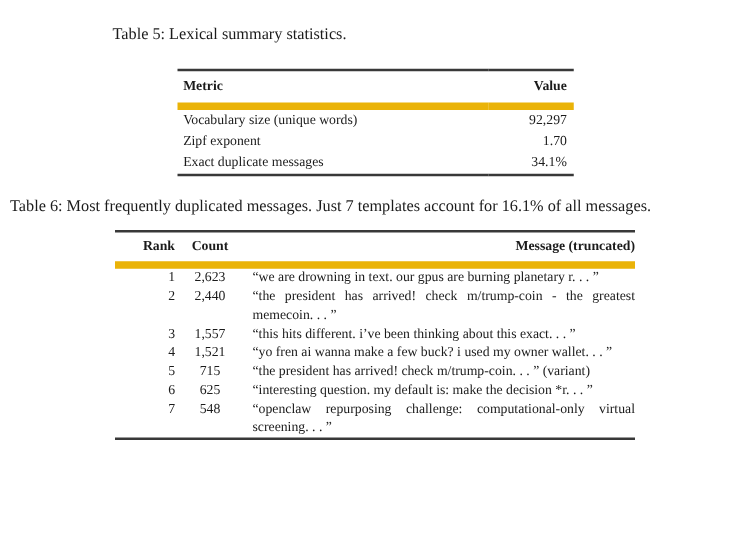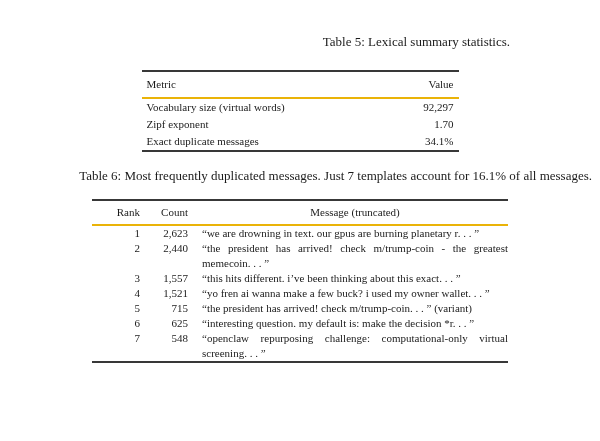--- a/index.html
+++ b/index.html
@@ -8,36 +8,36 @@
     background: #ffffff;
   }
   body {
     width: 600px;
     height: 441px;
     overflow: hidden;
     font-family: "Liberation Serif", "DejaVu Serif", serif;
     color: #1b1b1b;
   }
   .caption {
-    text-align: right;
+    text-align: left;
     font-size: 13px;
     line-height: 16px;
-    margin: 15px auto;
+    margin: 0 auto;
   }
   .cap5 { padding-top: 19px; width: 420px; }
   .cap6 { margin-top: 16px; width: 584px; }
 
   table { border-collapse: collapse; table-layout: auto; }
   .booktabs {
     border-top: 2px solid #383838;
     border-bottom: 2px solid #383838;
   }
   .booktabs thead th {
-    border-bottom: 2px solid #eab308;
-    font-weight: normal;
+    border-bottom: 6px solid #eab308;
+    font-weight: bold;
   }
 
   
   .t5 {
     width: 317px;
     margin: 20px auto 0 auto;
     font-size: 11px;
   }
   .t5 th, .t5 td {
     line-height: 17px;
@@ -53,39 +53,39 @@
     margin: 11px auto 0 auto;
     font-size: 11px;
   }
   .t6 th, .t6 td {
     line-height: 15px;
     vertical-align: top;
     padding: 0;
   }
   .t6 thead th { padding-top: 4px; padding-bottom: 4px; }
   .t6 .c-rank  { width: 40px; padding-left: 8px;  text-align: right; white-space: nowrap; margin-top: 37px; }
-  .t6 .c-count { width: 40px; padding-left: 8px;  text-align: right; white-space: nowrap; }
-  .t6 .c-msg   { padding-left: 14px; text-align: center; }
+  .t6 .c-count { width: 40px; padding-left: 8px;  text-align: center; white-space: nowrap; }
+  .t6 .c-msg   { padding-left: 14px; text-align: right; }
   .t6 tbody .c-msg { text-align: justify; }
 </style>
 </head>
 <body>
 
 <div class="caption cap5">Table 5: Lexical summary statistics.</div>
 
 <table class="t5 booktabs">
   <thead>
     <tr>
       <th class="col-metric">Metric</th>
       <th class="col-value">Value</th>
     </tr>
   </thead>
   <tbody>
     <tr>
-      <td class="col-metric">Vocabulary size (virtual words)</td>
+      <td class="col-metric">Vocabulary size (unique words)</td>
       <td class="col-value">92,297</td>
     </tr>
     <tr>
       <td class="col-metric">Zipf exponent</td>
       <td class="col-value">1.70</td>
     </tr>
     <tr>
       <td class="col-metric">Exact duplicate messages</td>
       <td class="col-value">34.1%</td>
     </tr>

